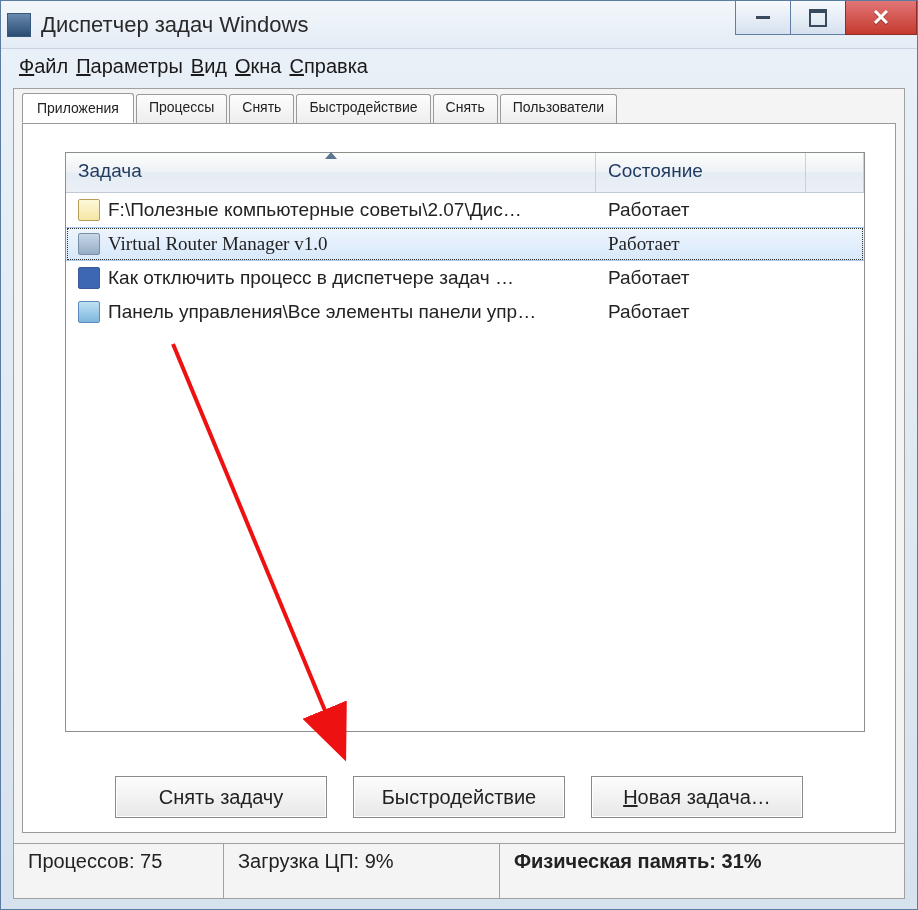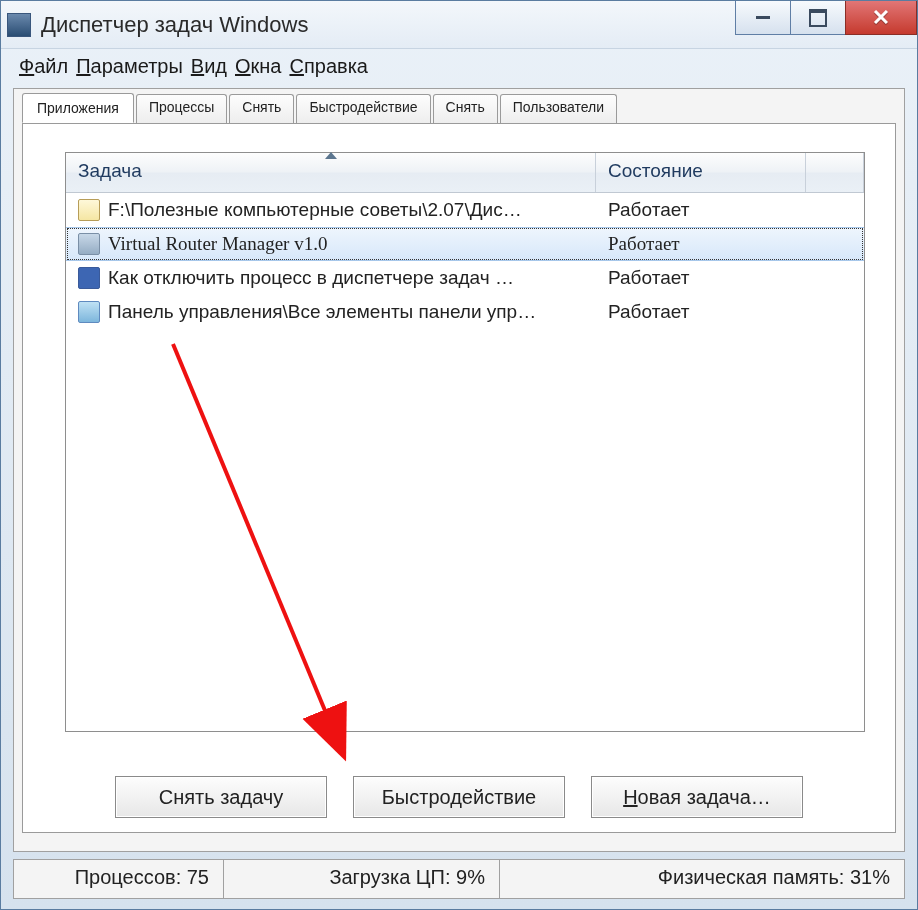--- a/index.html
+++ b/index.html
@@ -244,33 +244,32 @@
     display: flex;
     align-items: center;
     justify-content: center;
   }
   .btn u { text-decoration: underline; }
   
   .statusbar {
     position: absolute;
     left: 12px; right: 12px;
     bottom: 10px;
-    height: 40px;
+    height: 56px;
     display: flex;
     border: 1px solid #a0a0a0;
     background: #f4f4f4;
     font-size: 20px;
     color: #222;
-    text-align: right;
   }
   .statusbar .cell {
     padding: 6px 14px 0 14px;
     border-right: 1px solid #a0a0a0;
   }
-  .statusbar .cell:last-child { border-right: none; flex: 1; }
+  .statusbar .cell:last-child { border-right: none; flex: 1; font-weight: bold; }
   .statusbar .c1 { width: 210px; }
   .statusbar .c2 { width: 276px; }
 </style>
 </head>
 <body>
 
 <div class="window">
 
   <div class="titlebar">
     <div class="app-icon"></div>

